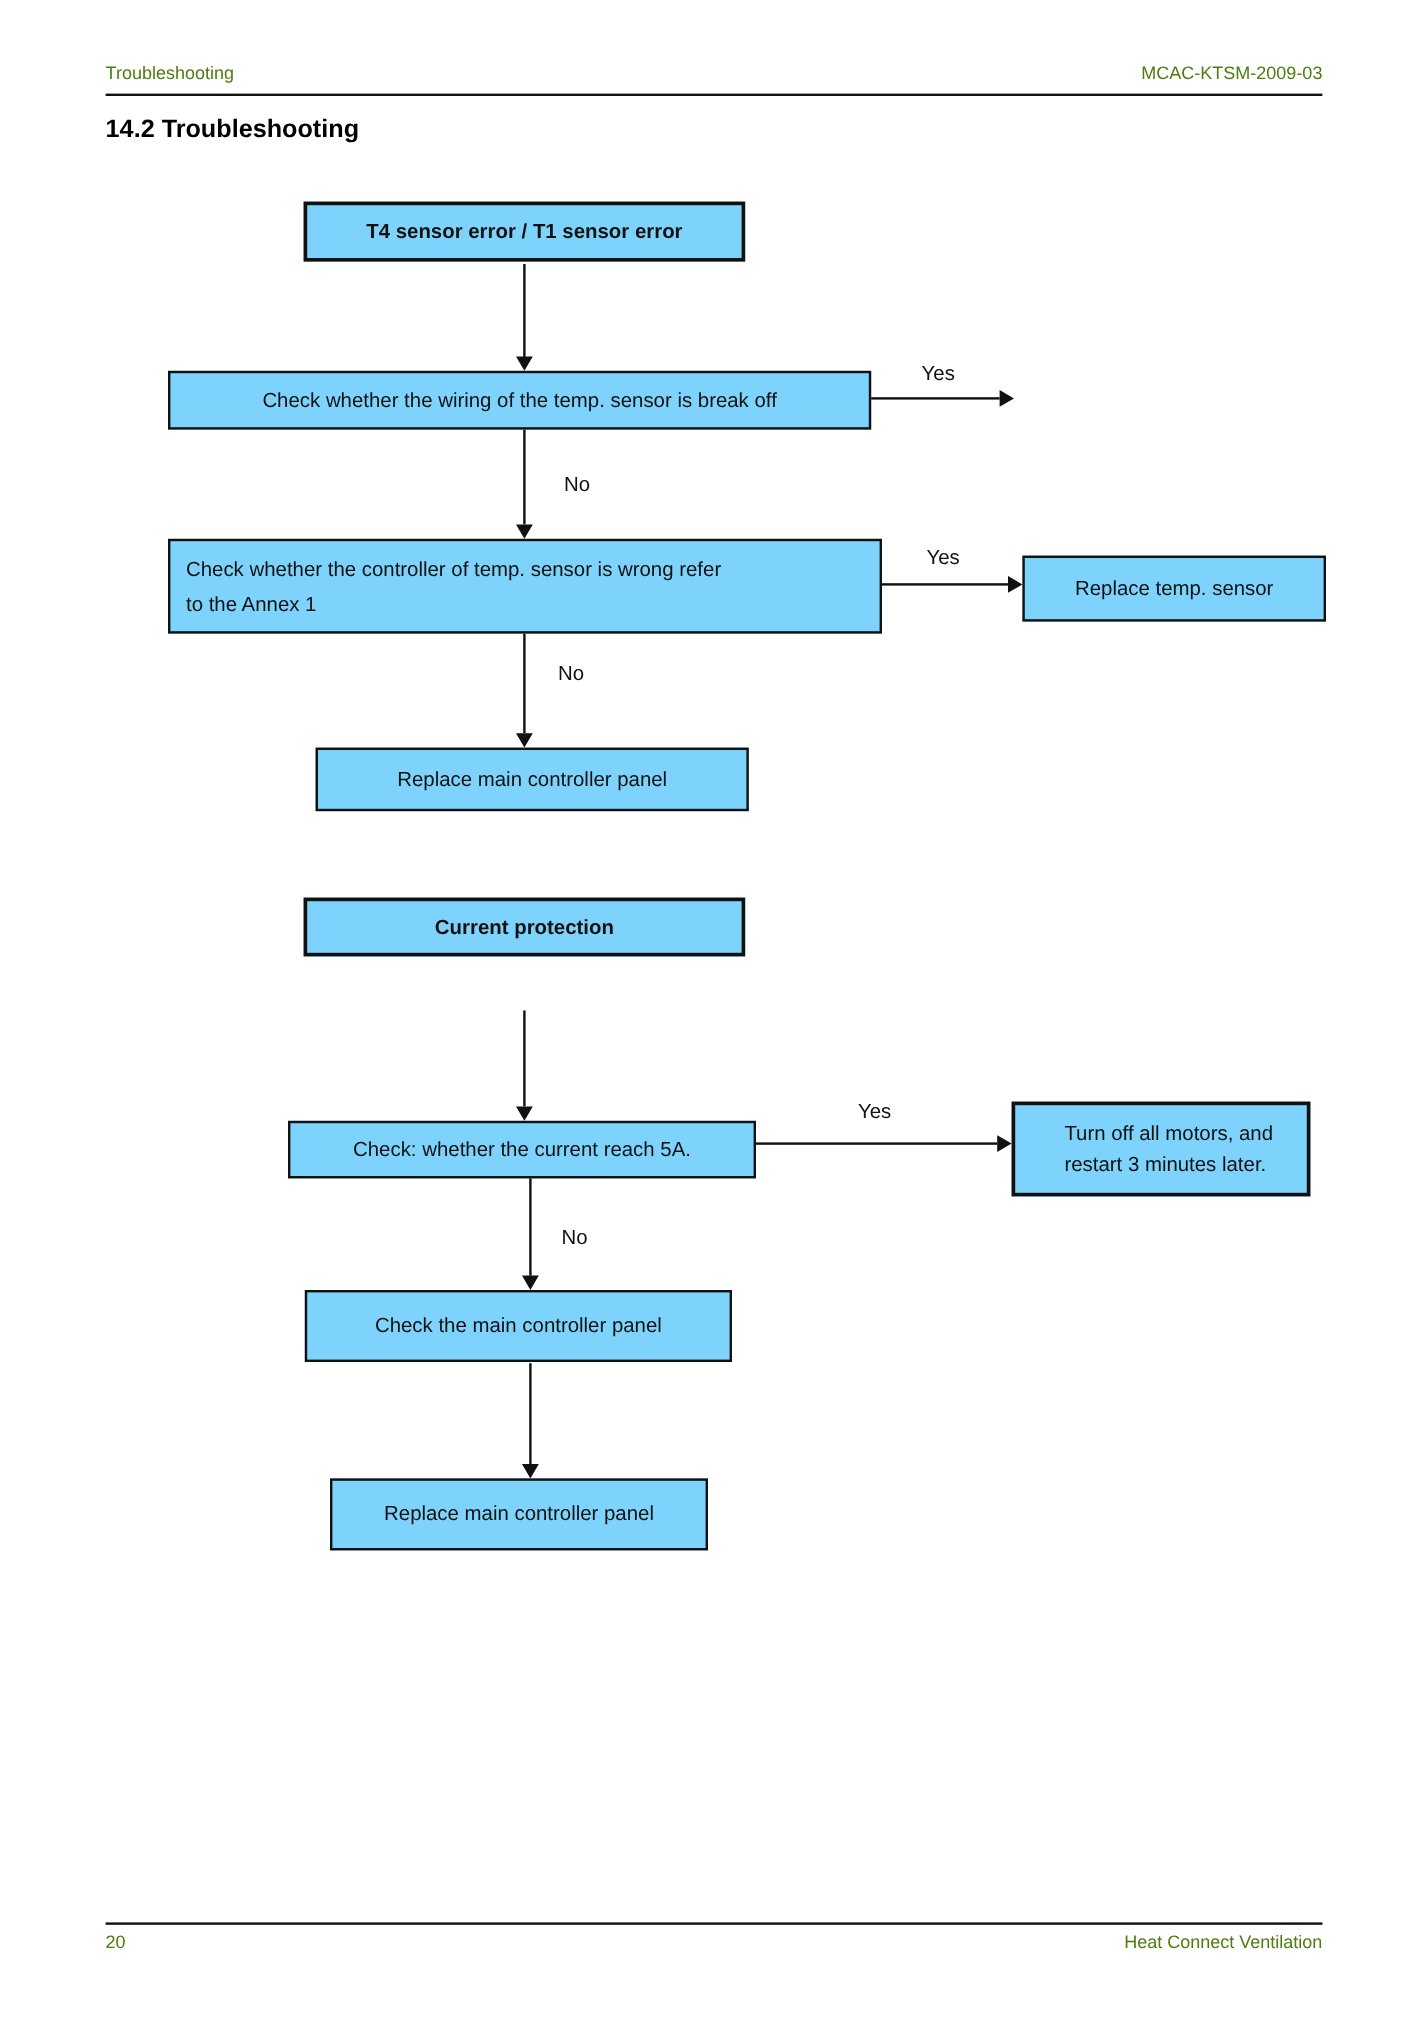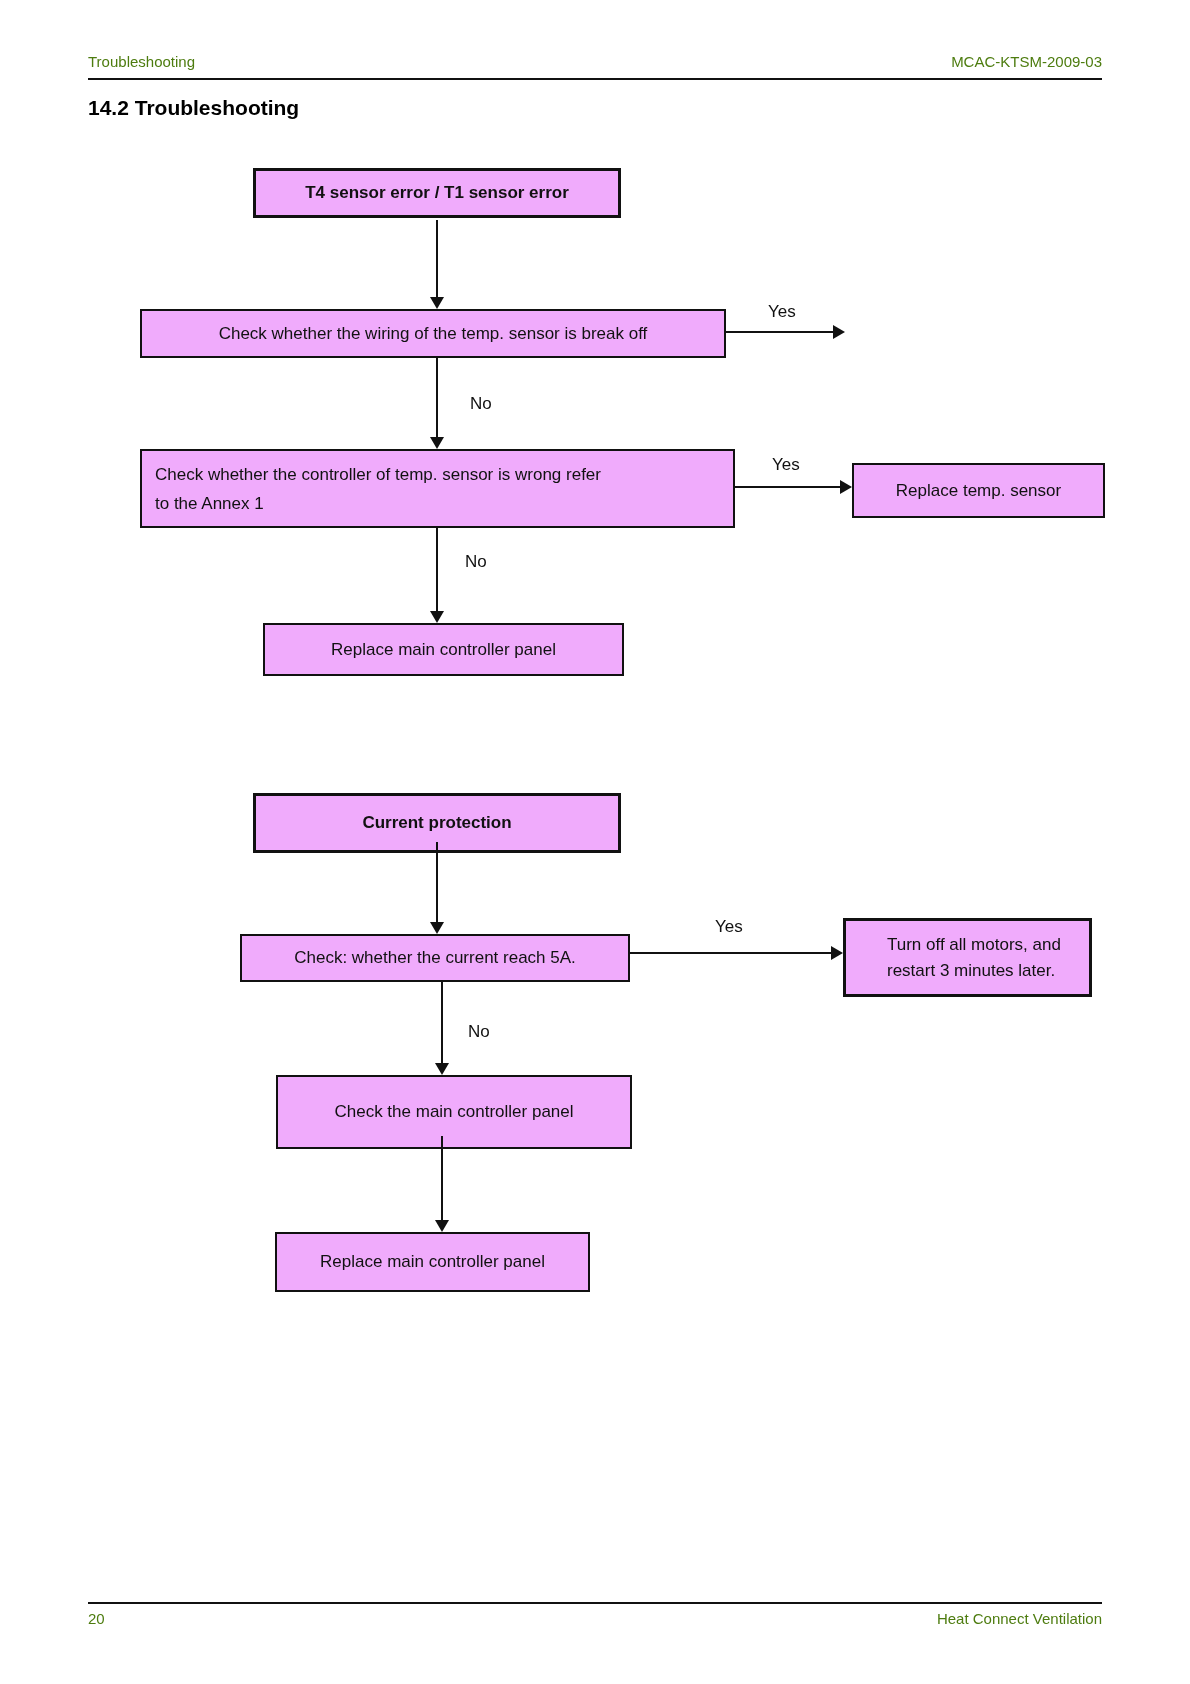--- a/index.html
+++ b/index.html
@@ -12,21 +12,21 @@
     color: #111;
     overflow: hidden;
   }
   .abs { position: absolute; }
   .hdr-text { font-size: 15px; color: #4d7c0f; }
   .rule { position: absolute; height: 2px; background: #111; }
   .title { position: absolute; font-size: 21px; font-weight: bold; color: #000; }
   .fbox {
     position: absolute;
     border: 2px solid #111;
-    background: #f0abfc;
+    background: #7dd3fc;
     display: flex;
     align-items: center;
     justify-content: center;
     font-size: 17px;
     color: #111;
     box-sizing: border-box;
     text-align: center;
   }
   .fbox.bold { font-weight: bold; border-width: 3px; }
   .fbox.thick { border-width: 3px; }
@@ -93,21 +93,21 @@
   <div class="hhead" style="left:840px; top:480px;"></div>
 
   <div class="fbox" style="left:852px; top:463px; width:253px; height:55px;">Replace temp. sensor</div>
 
   <span class="branch-label" style="left:465px; top:552px;">No</span>
   <div class="vline" style="left:436px; top:528px; height:83px;"></div>
   <div class="vhead" style="left:430px; top:611px;"></div>
 
   <div class="fbox" style="left:263px; top:623px; width:361px; height:53px;">Replace main controller panel</div>
 
-  <div class="fbox bold" style="left:253px; top:793px; width:368px; height:60px;">Current protection</div>
+  <div class="fbox bold" style="left:253px; top:748px; width:368px; height:49px;">Current protection</div>
 
   <div class="vline" style="left:436px; top:842px; height:80px;"></div>
   <div class="vhead" style="left:430px; top:922px;"></div>
 
   <div class="fbox" style="left:240px; top:934px; width:390px; height:48px;">Check: whether the current reach 5A.</div>
 
   <span class="branch-label" style="left:715px; top:917px;">Yes</span>
   <div class="hline" style="left:630px; top:952px; width:201px;"></div>
   <div class="hhead" style="left:831px; top:946px;"></div>
 
@@ -115,21 +115,21 @@
     <span class="twoline tight">
       <span>Turn off all motors, and</span><br>
       <span>restart 3 minutes later.</span>
     </span>
   </div>
 
   <span class="branch-label" style="left:468px; top:1022px;">No</span>
   <div class="vline" style="left:441px; top:982px; height:81px;"></div>
   <div class="vhead" style="left:435px; top:1063px;"></div>
 
-  <div class="fbox" style="left:254px; top:1075px; width:356px; height:74px;margin-left:22px;">Check the main controller panel</div>
+  <div class="fbox" style="left:254px; top:1075px; width:356px; height:60px;">Check the main controller panel</div>
 
   <div class="vline" style="left:441px; top:1136px; height:84px;"></div>
   <div class="vhead" style="left:435px; top:1220px;"></div>
 
   <div class="fbox" style="left:275px; top:1232px; width:315px; height:60px;">Replace main controller panel</div>
 
   <div class="rule" style="left:88px; top:1602px; width:1014px;"></div>
   <span class="abs hdr-text" style="left:88px; top:1610px;">20</span>
   <span class="abs hdr-text" style="right:88px; top:1610px;">Heat Connect Ventilation</span>
 

